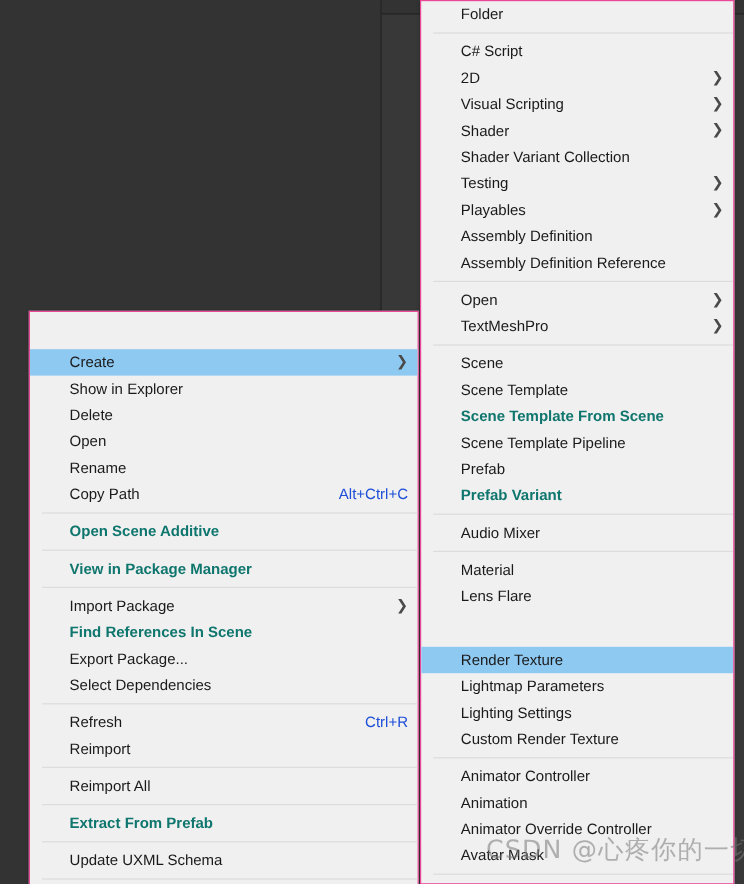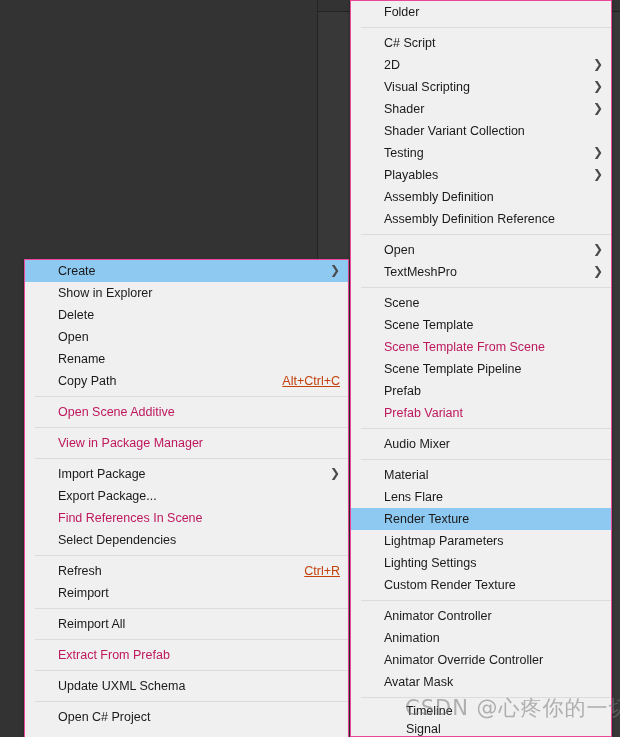--- a/index.html
+++ b/index.html
@@ -74,29 +74,30 @@
     box-sizing: border-box;
     line-height: 22px;
     cursor: default;
   }
   .menu-item .label {
     flex: 0 0 auto;
   }
   .menu-item .shortcut {
     margin-left: auto;
     padding-left: 24px;
-    color: #c2410c;
-    text-decoration: underline;
+    color: #1d4ed8;
   }
   .menu-item.disabled,
   .menu-item.disabled .shortcut {
-    color: #be185d;
+    color: #0f766e;
+    font-weight: bold;
   }
   .menu-item.selected {
     background: #8ec9f2;
+    margin-top: 31px;
   }
   .menu-item .arrow {
     margin-left: auto;
     padding-left: 18px;
     font-size: 12px;
     color: #4a4a4a;
     line-height: 1;
     transform: translateY(-1px);
   }
 
@@ -166,25 +167,25 @@
     </div>
     <div class="menu-sep"></div>
     <div class="menu-item disabled">
       <span class="label">View in Package Manager</span>
     </div>
     <div class="menu-sep"></div>
     <div class="menu-item">
       <span class="label">Import Package</span>
       <span class="arrow">❯</span>
     </div>
+    <div class="menu-item disabled">
+      <span class="label">Find References In Scene</span>
+    </div>
     <div class="menu-item">
       <span class="label">Export Package...</span>
-    </div>
-    <div class="menu-item disabled">
-      <span class="label">Find References In Scene</span>
     </div>
     <div class="menu-item">
       <span class="label">Select Dependencies</span>
     </div>
     <div class="menu-sep"></div>
     <div class="menu-item">
       <span class="label">Refresh</span>
       <span class="shortcut">Ctrl+R</span>
     </div>
     <div class="menu-item">

